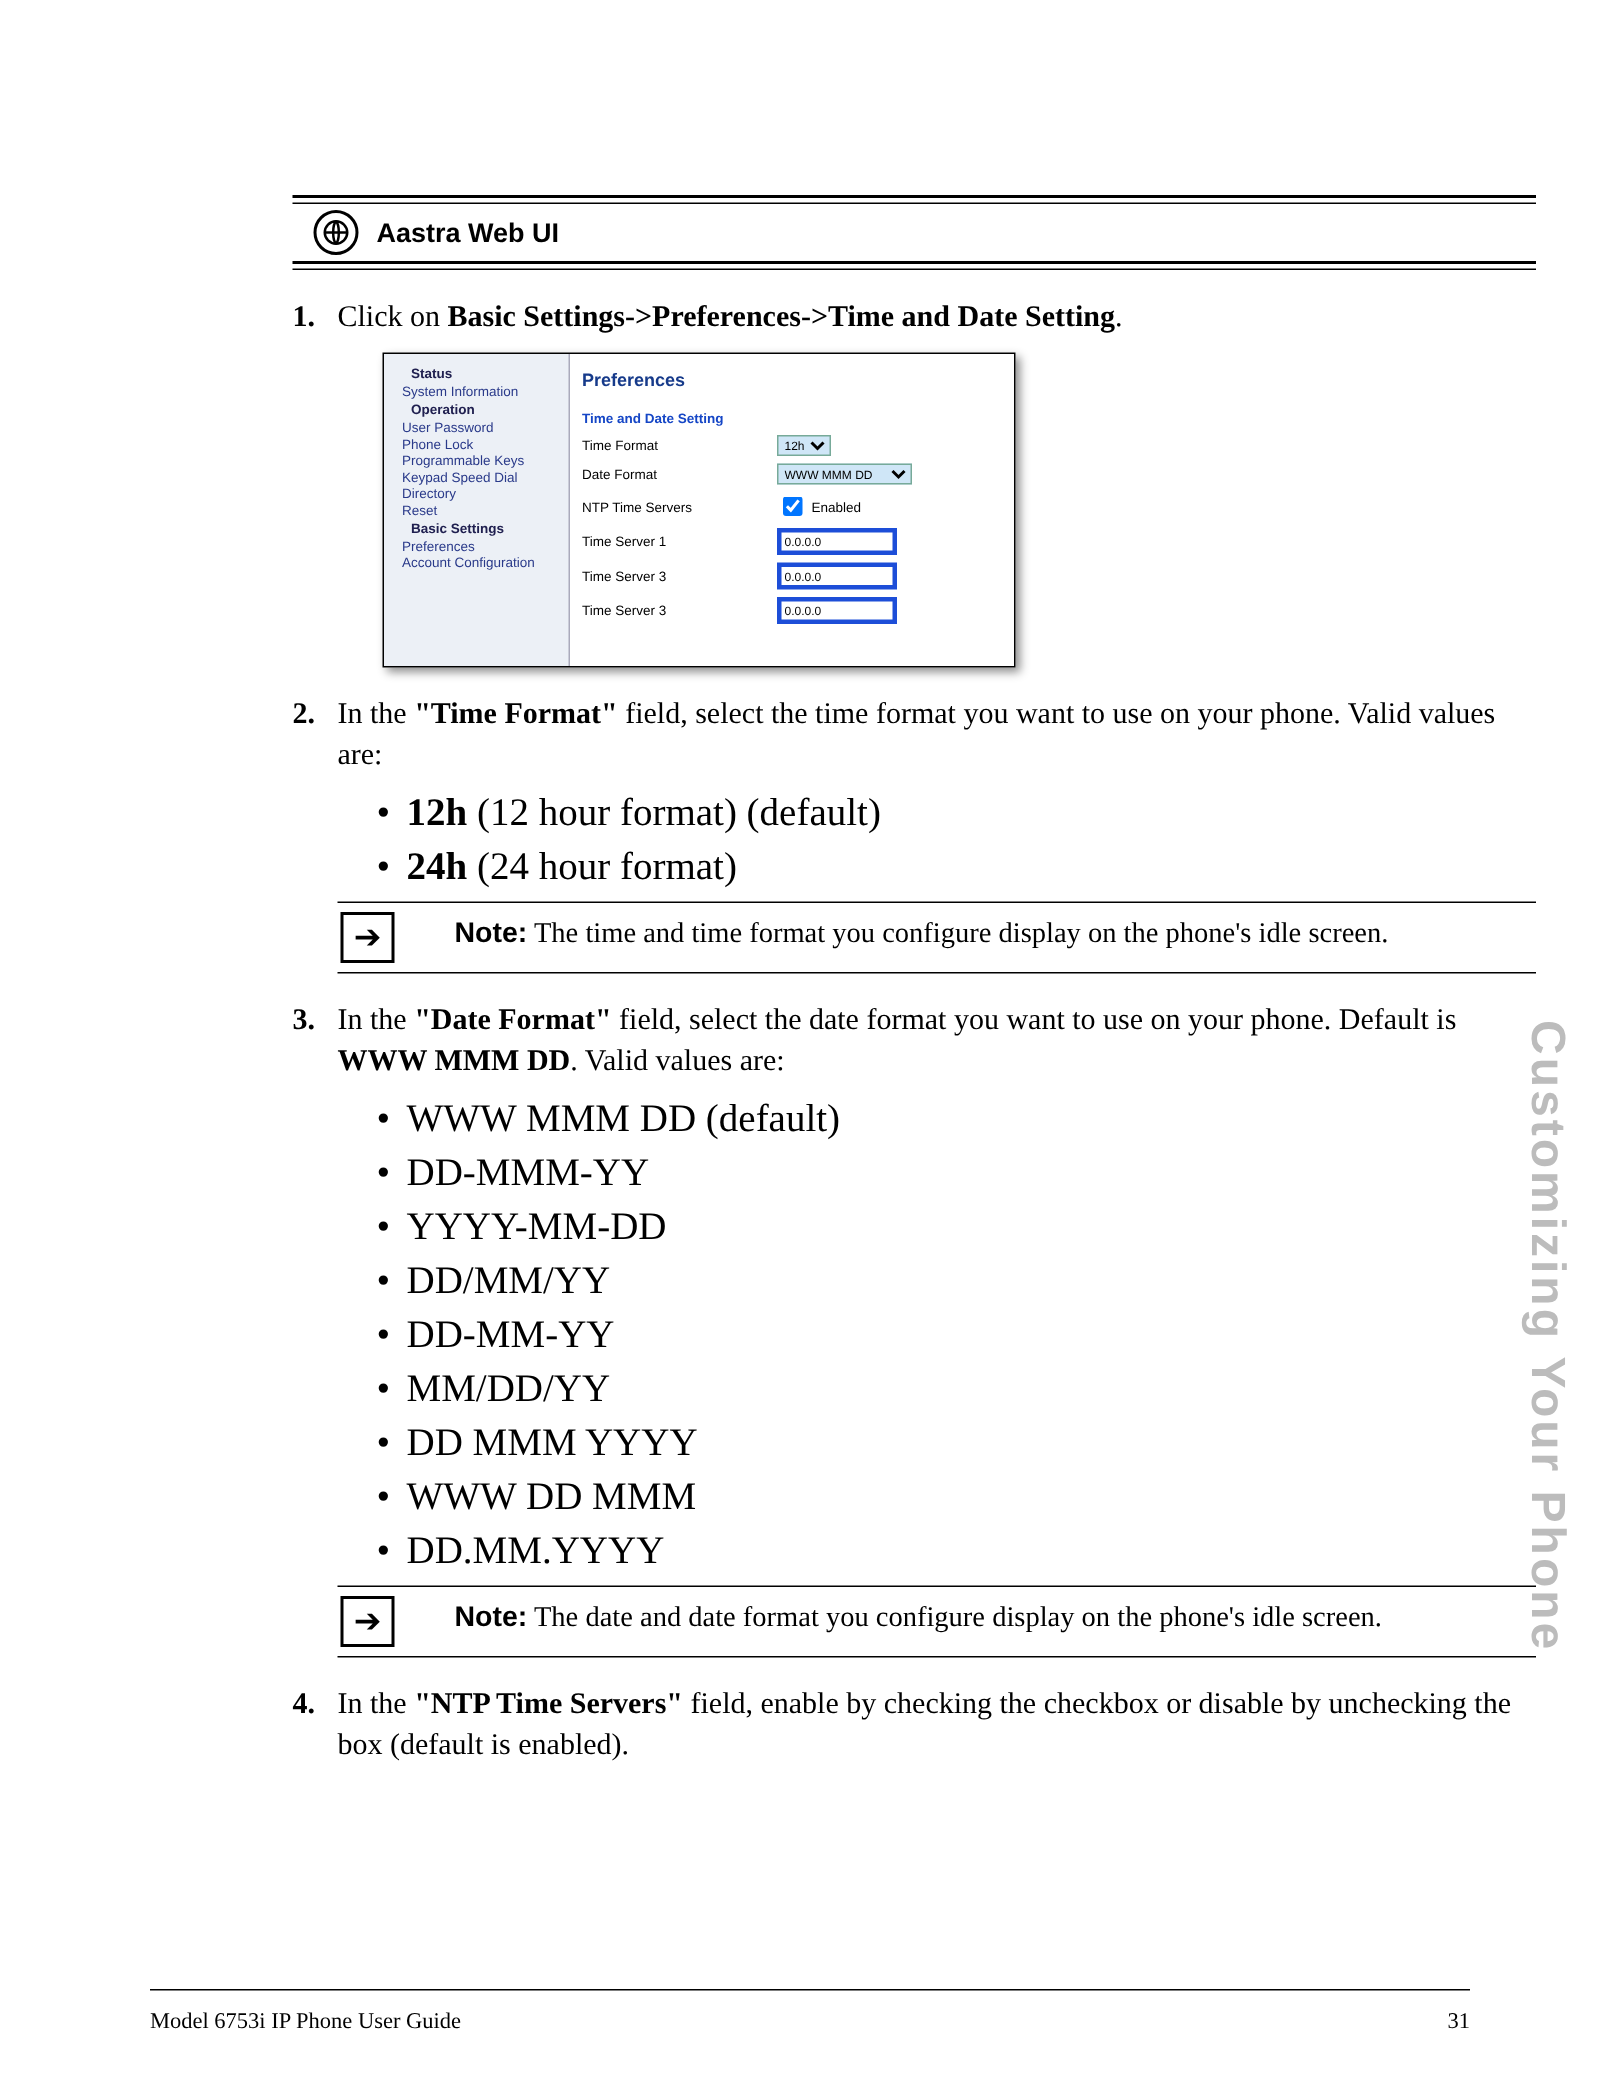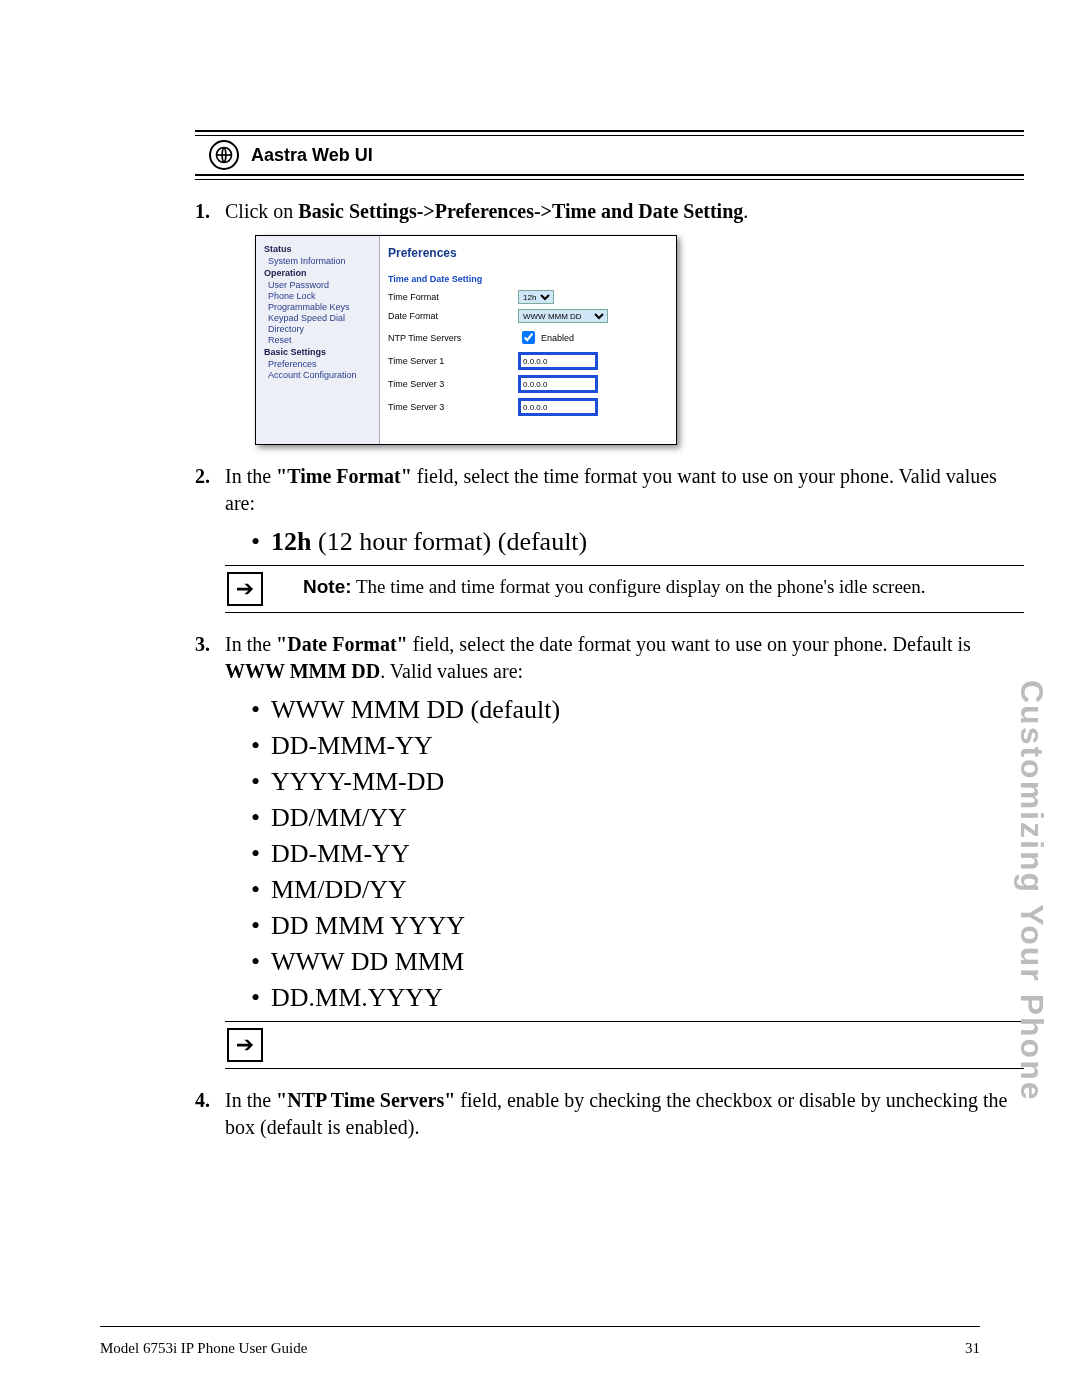--- a/index.html
+++ b/index.html
@@ -136,21 +136,21 @@
     min-height: 208px;
   }
   .webui-side {
     background: #ecf0f6;
     width: 115px;
     flex: none;
     padding: 6px 4px;
     color: #2a3a8a;
     border-right: 1px solid #aab;
   }
-  .webui-side .sec { font-weight: bold; color: #202050; margin: 2px 4px; }
+  .webui-side .sec { font-weight: bold; color: #202050; margin: 2px 14px; }
   .webui-side .sub { margin: 1px 0 1px 8px; }
   .webui-main { flex: 1; padding: 10px 8px; }
   .webui-main .h1 { font-weight: bold; color: #163a8a; font-size: 12px; margin-bottom: 14px; }
   .webui-main .h2 { font-weight: bold; color: #1546c6; font-size: 9px; margin-bottom: 6px; }
   .frow {
     display: flex;
     align-items: center;
     margin: 5px 0;
   }
   .frow .lbl { width: 130px; }
@@ -247,20 +247,21 @@
   </div>
 
   <div class="step">
     <div class="step-num">2.</div>
     <div class="step-body">
       <span>In the </span><span class="bold">"Time Format"</span><span> field, select the time format you want to use on your phone. Valid values are:</span>
     </div>
   </div>
   <div class="sub-list">
     <div class="item"><span class="bullet">•</span><span class="bold">12h</span><span> (12 hour format) (default)</span></div>
+    <div class="item"><span class="bullet">•</span><span class="bold">24h</span><span> (24 hour format)</span></div>
   </div>
 
   <div class="note-box">
     <hr class="note-rule">
     <div class="note-row">
       <div class="note-icon">➔</div>
       <div class="note-text"><span class="note-label">Note:</span><span> The time and time format you configure display on the phone's idle screen.</span></div>
     </div>
     <hr class="note-rule">
   </div>
@@ -280,20 +281,21 @@
       <div class="item"><span class="bullet">•</span>MM/DD/YY</div>
       <div class="item"><span class="bullet">•</span>DD MMM YYYY</div>
       <div class="item"><span class="bullet">•</span>WWW DD MMM</div>
       <div class="item"><span class="bullet">•</span>DD.MM.YYYY</div>
     </div>
 
   <div class="note-box">
     <hr class="note-rule">
     <div class="note-row">
       <div class="note-icon">➔</div>
+      <div class="note-text"><span class="note-label">Note:</span><span> The date and date format you configure display on the phone's idle screen.</span></div>
     </div>
     <hr class="note-rule">
   </div>
 
   <div class="step">
     <div class="step-num">4.</div>
     <div class="step-body">
       <span>In the </span><span class="bold">"NTP Time Servers"</span><span> field, enable by checking the checkbox or disable by unchecking the box (default is enabled).</span>
     </div>
   </div>

